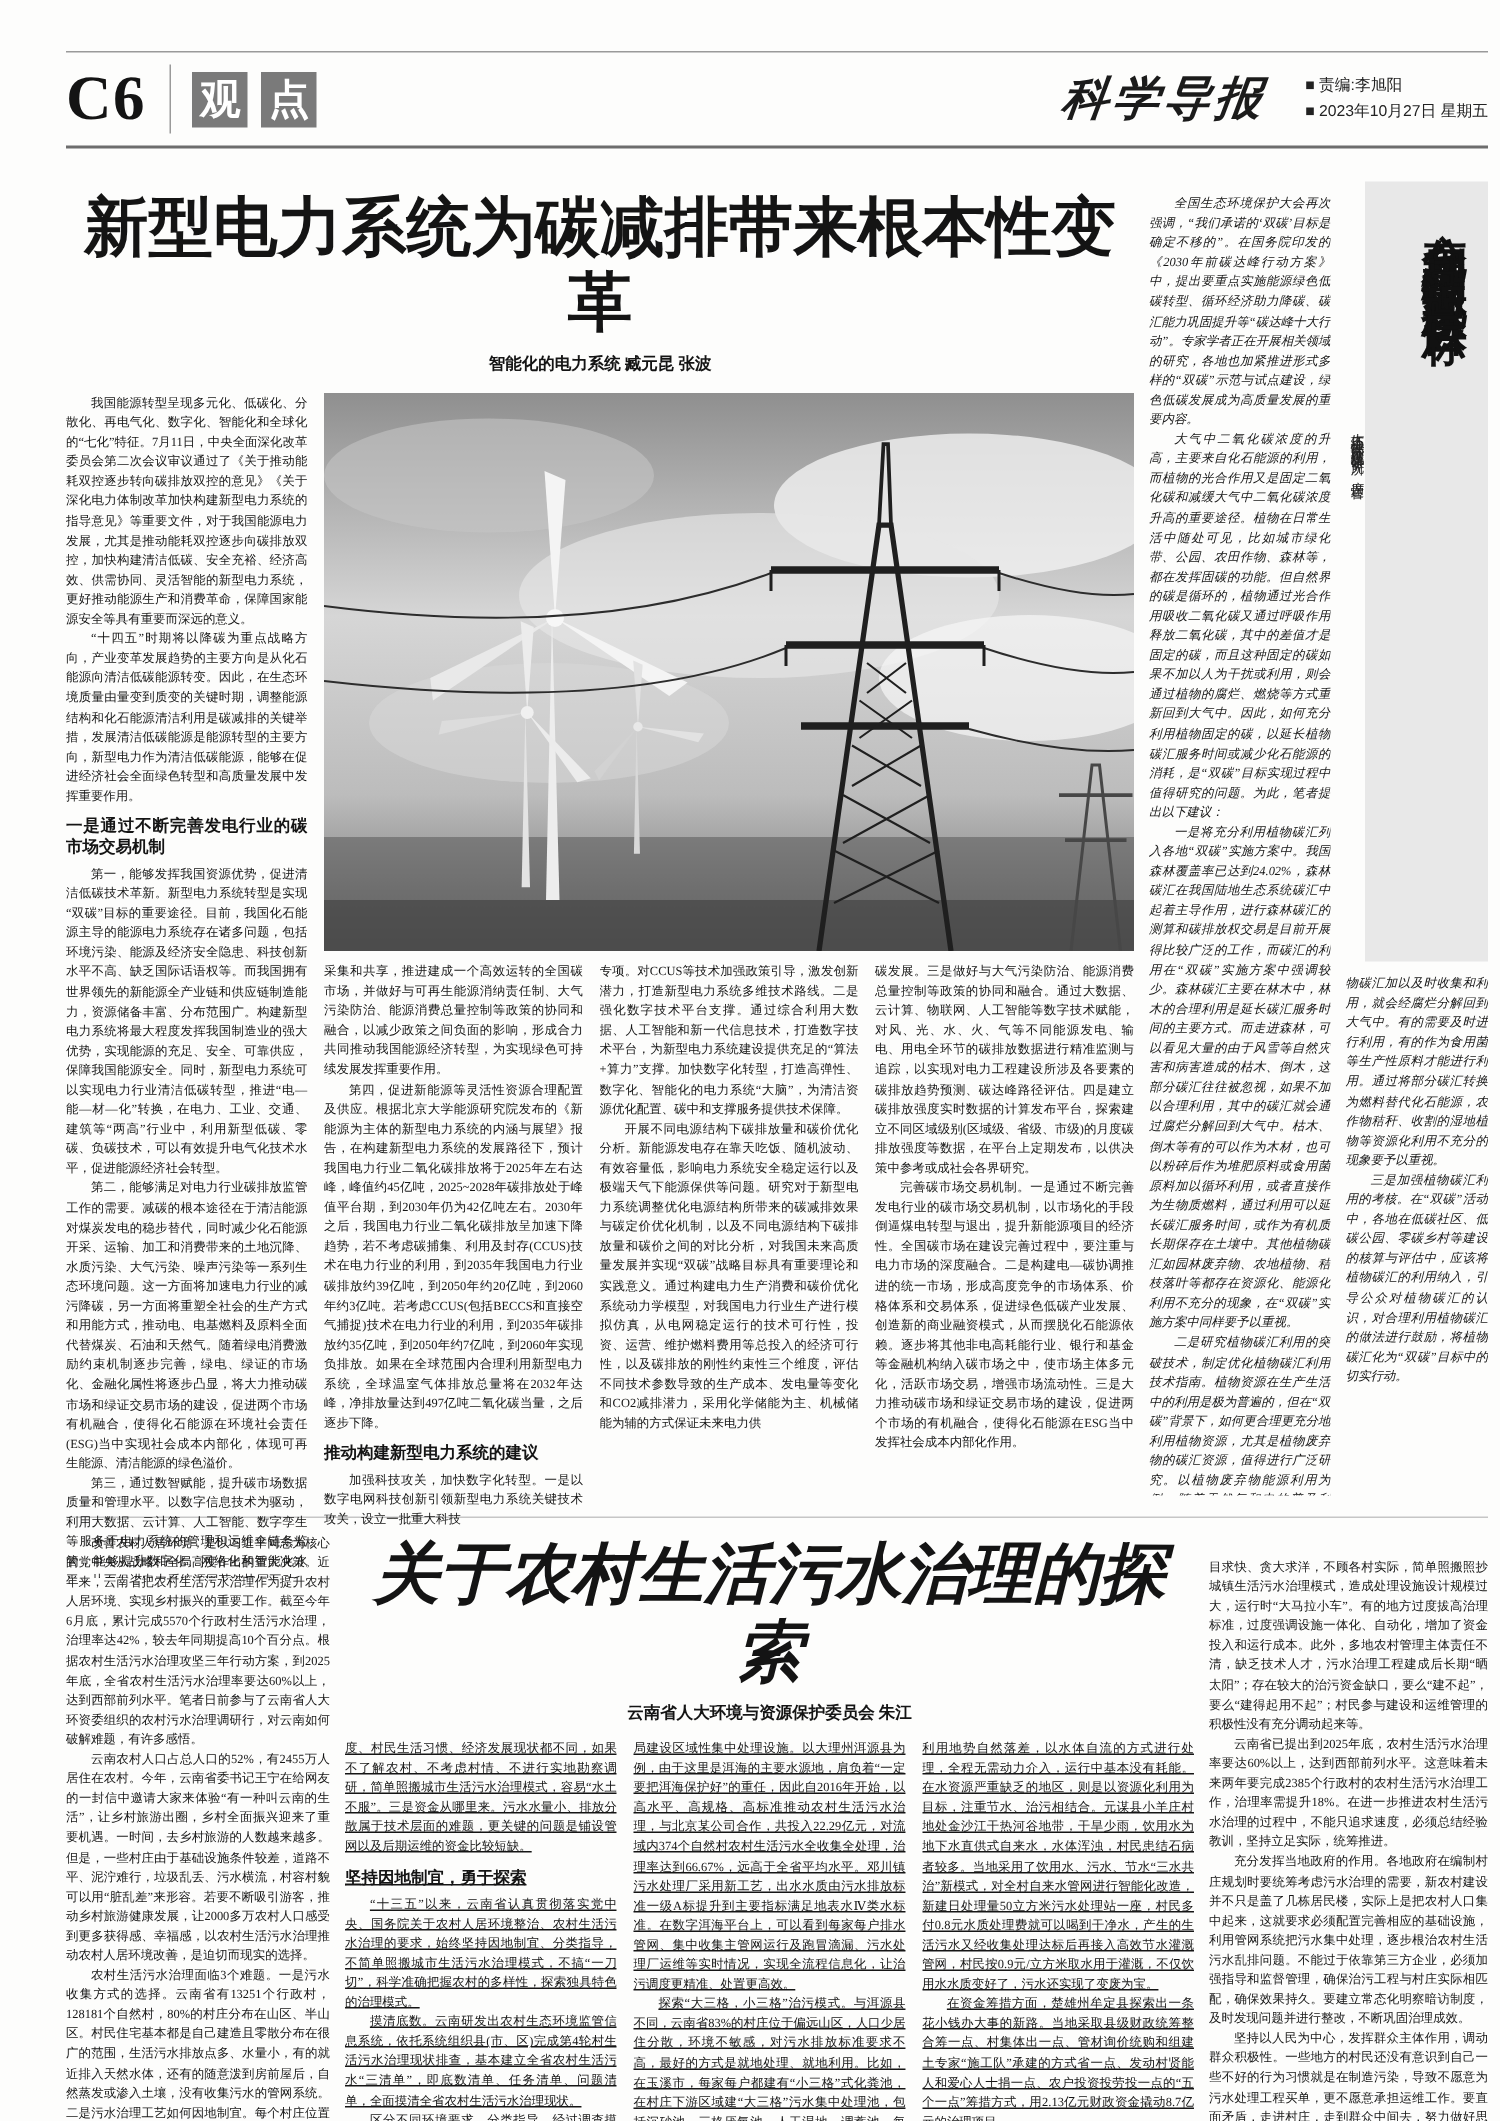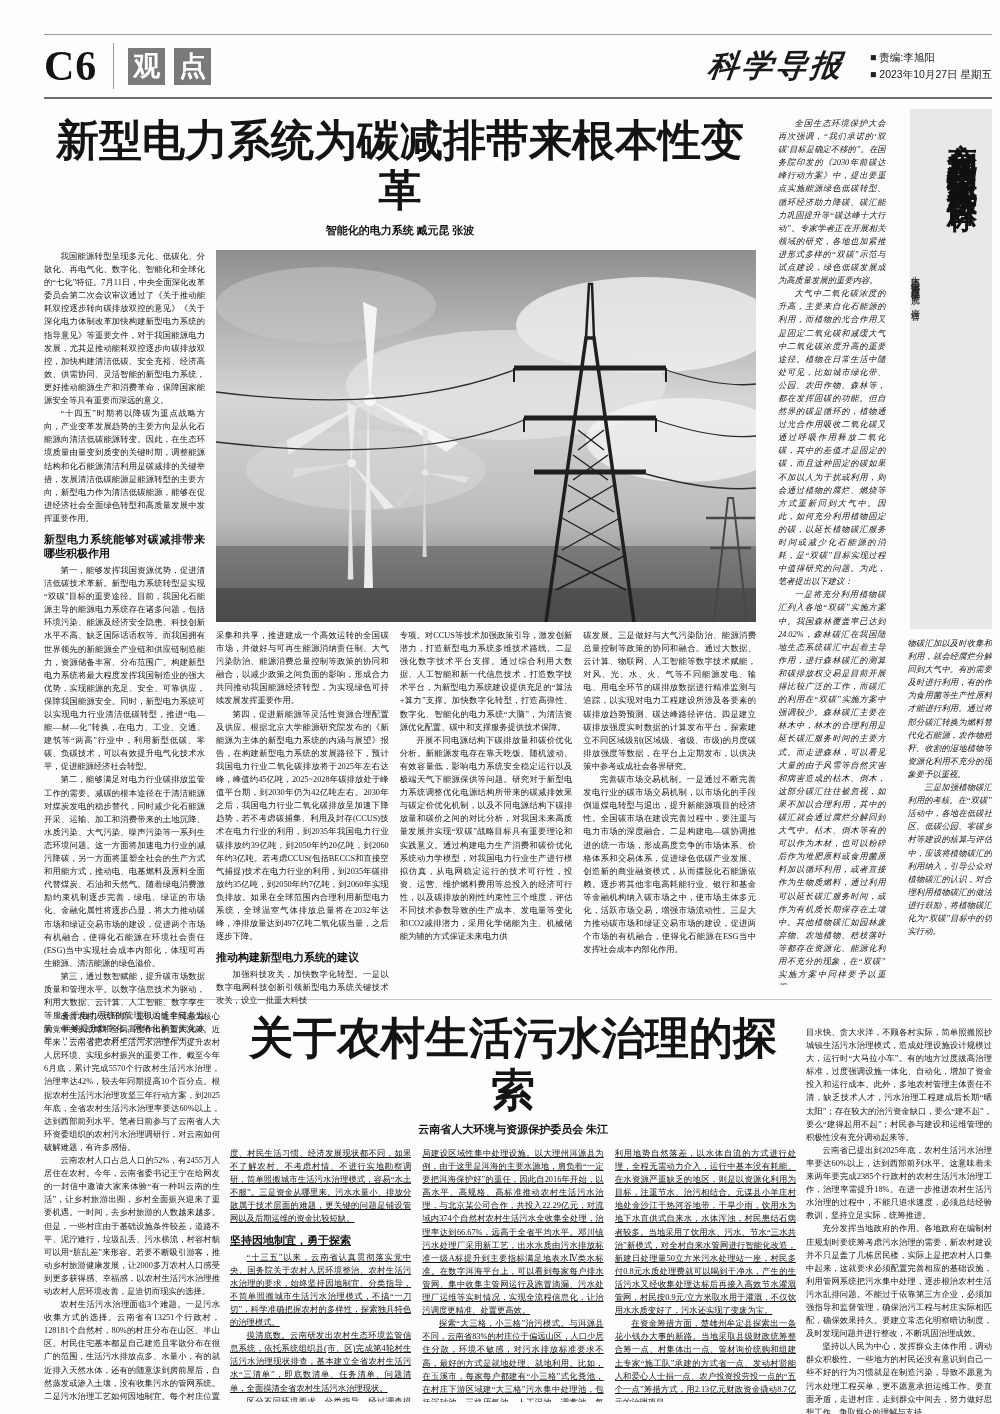--- a/index.html
+++ b/index.html
@@ -23,21 +23,21 @@
            line-height:17px;color:#222;}
 
   
   .ncol{font-size:8.3px;line-height:13.1px;text-align:justify;overflow:hidden;color:#151515;}
   .bp{margin:0;text-indent:2em;}
   .bp.nc{text-indent:0;}
   .sub{font-size:11px;line-height:14px;font-weight:700;margin:7px 0 4px;
        font-family:"Liberation Sans","DejaVu Sans",sans-serif;}
 
   
-  .main{display:flex;gap:22px;margin-top:10px;height:878px;}
+  .main{display:flex;gap:10px;margin-top:22px;height:878px;}
   .ma-main{width:712px;}
   .ma-h1{font-size:43px;line-height:50px;font-weight:900;text-align:center;margin:6px 0 8px;
          font-family:"Liberation Sans","DejaVu Sans",sans-serif;letter-spacing:0;}
   .ma-byline{text-align:center;font-size:11px;font-weight:600;margin-bottom:12px;}
   .ma-body{display:flex;gap:11px;height:790px;}
   .ma-c1{width:161px;height:790px;}
   .ma-right{width:540px;display:flex;flex-direction:column;}
   .photo{height:372px;margin-bottom:7px;background:#bbb;}
   .ma-3cols{display:flex;gap:11px;flex:1;overflow:hidden;}
   .ma-3cols .ncol{flex:1;}
@@ -54,21 +54,21 @@
   .strip-text{position:absolute;top:528px;left:0;right:0;bottom:0;font-style:italic;}
 
   .section-divider{border:none;border-top:1px solid #c6c6c6;margin:12px 0 10px 0;}
 
   
   .ba{display:flex;gap:10px;height:392px;}
   .ba-c1{width:176px;height:392px;}
   .ba-c5{width:186px;height:392px;margin-top:16px;}
   .ba-mid{width:566px;display:flex;flex-direction:column;}
   .ba-h2{font-size:44px;line-height:52px;font-weight:900;text-align:center;margin:2px 0 6px;
-         font-family:"Liberation Sans","DejaVu Sans",sans-serif;}
+         font-family:"Liberation Sans","DejaVu Sans",sans-serif;font-style:italic;}
   .ba-byline{text-align:center;font-size:11px;font-weight:600;margin-bottom:10px;}
   .ba-cols{display:flex;gap:11px;flex:1;overflow:hidden;}
   .ba-cols .ncol{flex:1;text-decoration:underline;}
 </style>
 </head>
 <body>
 
 <div class="page">
   <div class="inner">
 
@@ -92,21 +92,21 @@
 
     <div class="main">
 
       <div class="ma-main">
         <h1 class="ma-h1">新型电力系统为碳减排带来根本性变革</h1>
         <div class="ma-byline">智能化的电力系统  臧元昆  张波</div>
         <div class="ma-body">
           <div class="ncol ma-c1">
               <p class="bp">我国能源转型呈现多元化、低碳化、分散化、再电气化、数字化、智能化和全球化的“七化”特征。7月11日，中央全面深化改革委员会第二次会议审议通过了《关于推动能耗双控逐步转向碳排放双控的意见》《关于深化电力体制改革加快构建新型电力系统的指导意见》等重要文件，对于我国能源电力发展，尤其是推动能耗双控逐步向碳排放双控，加快构建清洁低碳、安全充裕、经济高效、供需协同、灵活智能的新型电力系统，更好推动能源生产和消费革命，保障国家能源安全等具有重要而深远的意义。</p>
               <p class="bp">“十四五”时期将以降碳为重点战略方向，产业变革发展趋势的主要方向是从化石能源向清洁低碳能源转变。因此，在生态环境质量由量变到质变的关键时期，调整能源结构和化石能源清洁利用是碳减排的关键举措，发展清洁低碳能源是能源转型的主要方向，新型电力作为清洁低碳能源，能够在促进经济社会全面绿色转型和高质量发展中发挥重要作用。</p>
-              <h4 class="sub">新型电力系统能够对碳减排带来哪些积极作用</h4>
+              <h4 class="sub">一是通过不断完善发电行业的碳市场交易机制</h4>
               <p class="bp">第一，能够发挥我国资源优势，促进清洁低碳技术革新。新型电力系统转型是实现“双碳”目标的重要途径。目前，我国化石能源主导的能源电力系统存在诸多问题，包括环境污染、能源及经济安全隐患、科技创新水平不高、缺乏国际话语权等。而我国拥有世界领先的新能源全产业链和供应链制造能力，资源储备丰富、分布范围广。构建新型电力系统将最大程度发挥我国制造业的强大优势，实现能源的充足、安全、可靠供应，保障我国能源安全。同时，新型电力系统可以实现电力行业清洁低碳转型，推进“电—能—材—化”转换，在电力、工业、交通、建筑等“两高”行业中，利用新型低碳、零碳、负碳技术，可以有效提升电气化技术水平，促进能源经济社会转型。</p>
               <p class="bp">第二，能够满足对电力行业碳排放监管工作的需要。减碳的根本途径在于清洁能源对煤炭发电的稳步替代，同时减少化石能源开采、运输、加工和消费带来的土地沉降、水质污染、大气污染、噪声污染等一系列生态环境问题。这一方面将加速电力行业的减污降碳，另一方面将重塑全社会的生产方式和用能方式，推动电、电基燃料及原料全面代替煤炭、石油和天然气。随着绿电消费激励约束机制逐步完善，绿电、绿证的市场化、金融化属性将逐步凸显，将大力推动碳市场和绿证交易市场的建设，促进两个市场有机融合，使得化石能源在环境社会责任(ESG)当中实现社会成本内部化，体现可再生能源、清洁能源的绿色溢价。</p>
               <p class="bp">第三，通过数智赋能，提升碳市场数据质量和管理水平。以数字信息技术为驱动，利用大数据、云计算、人工智能、数字孪生等服务于电力系统的管理和运维全链条监管，能够提升数字化、网络化和智能化水平，从而促进电力系统源网荷储协同互动。充分利用好新型电力系统对碳市场管理信息的</p>
             </div>
           <div class="ma-right">
             <div class="photo">
               <svg width="540" height="372" viewBox="0 0 540 372" preserveAspectRatio="none">
                 <defs>
                   <linearGradient id="sky" x1="0" y1="0" x2="0" y2="1">
                     <stop offset="0" stop-color="#8f8f8f"></stop>

